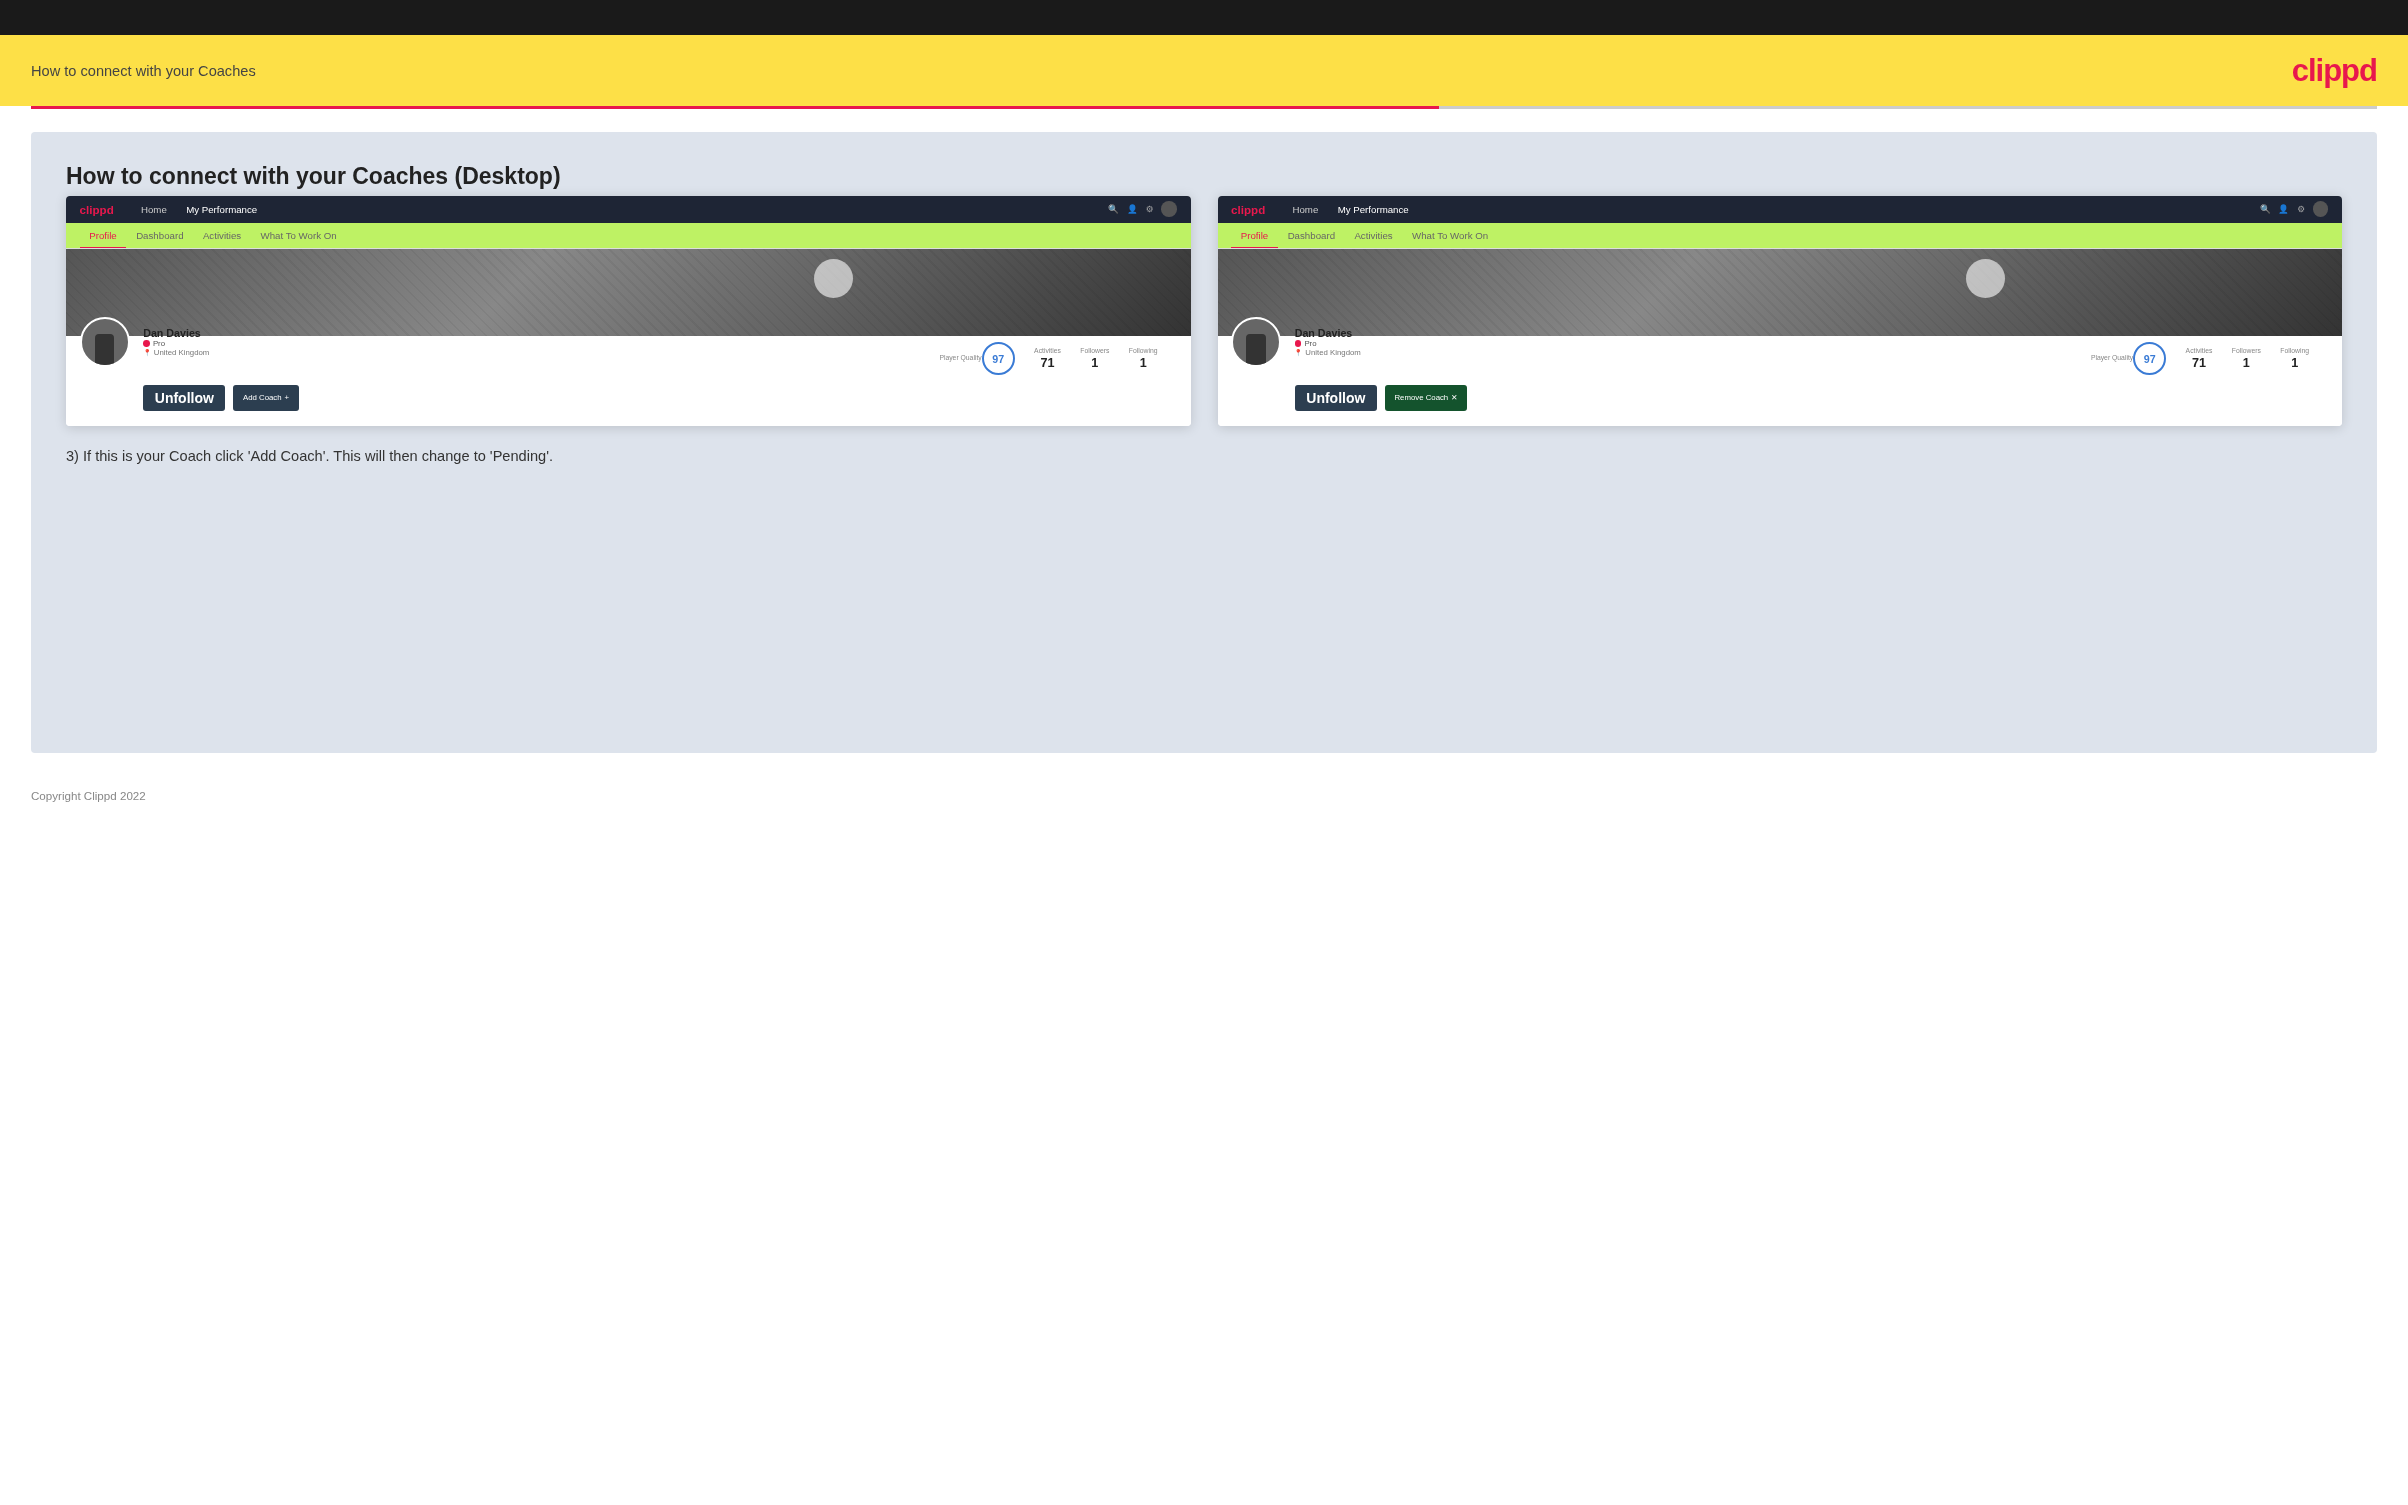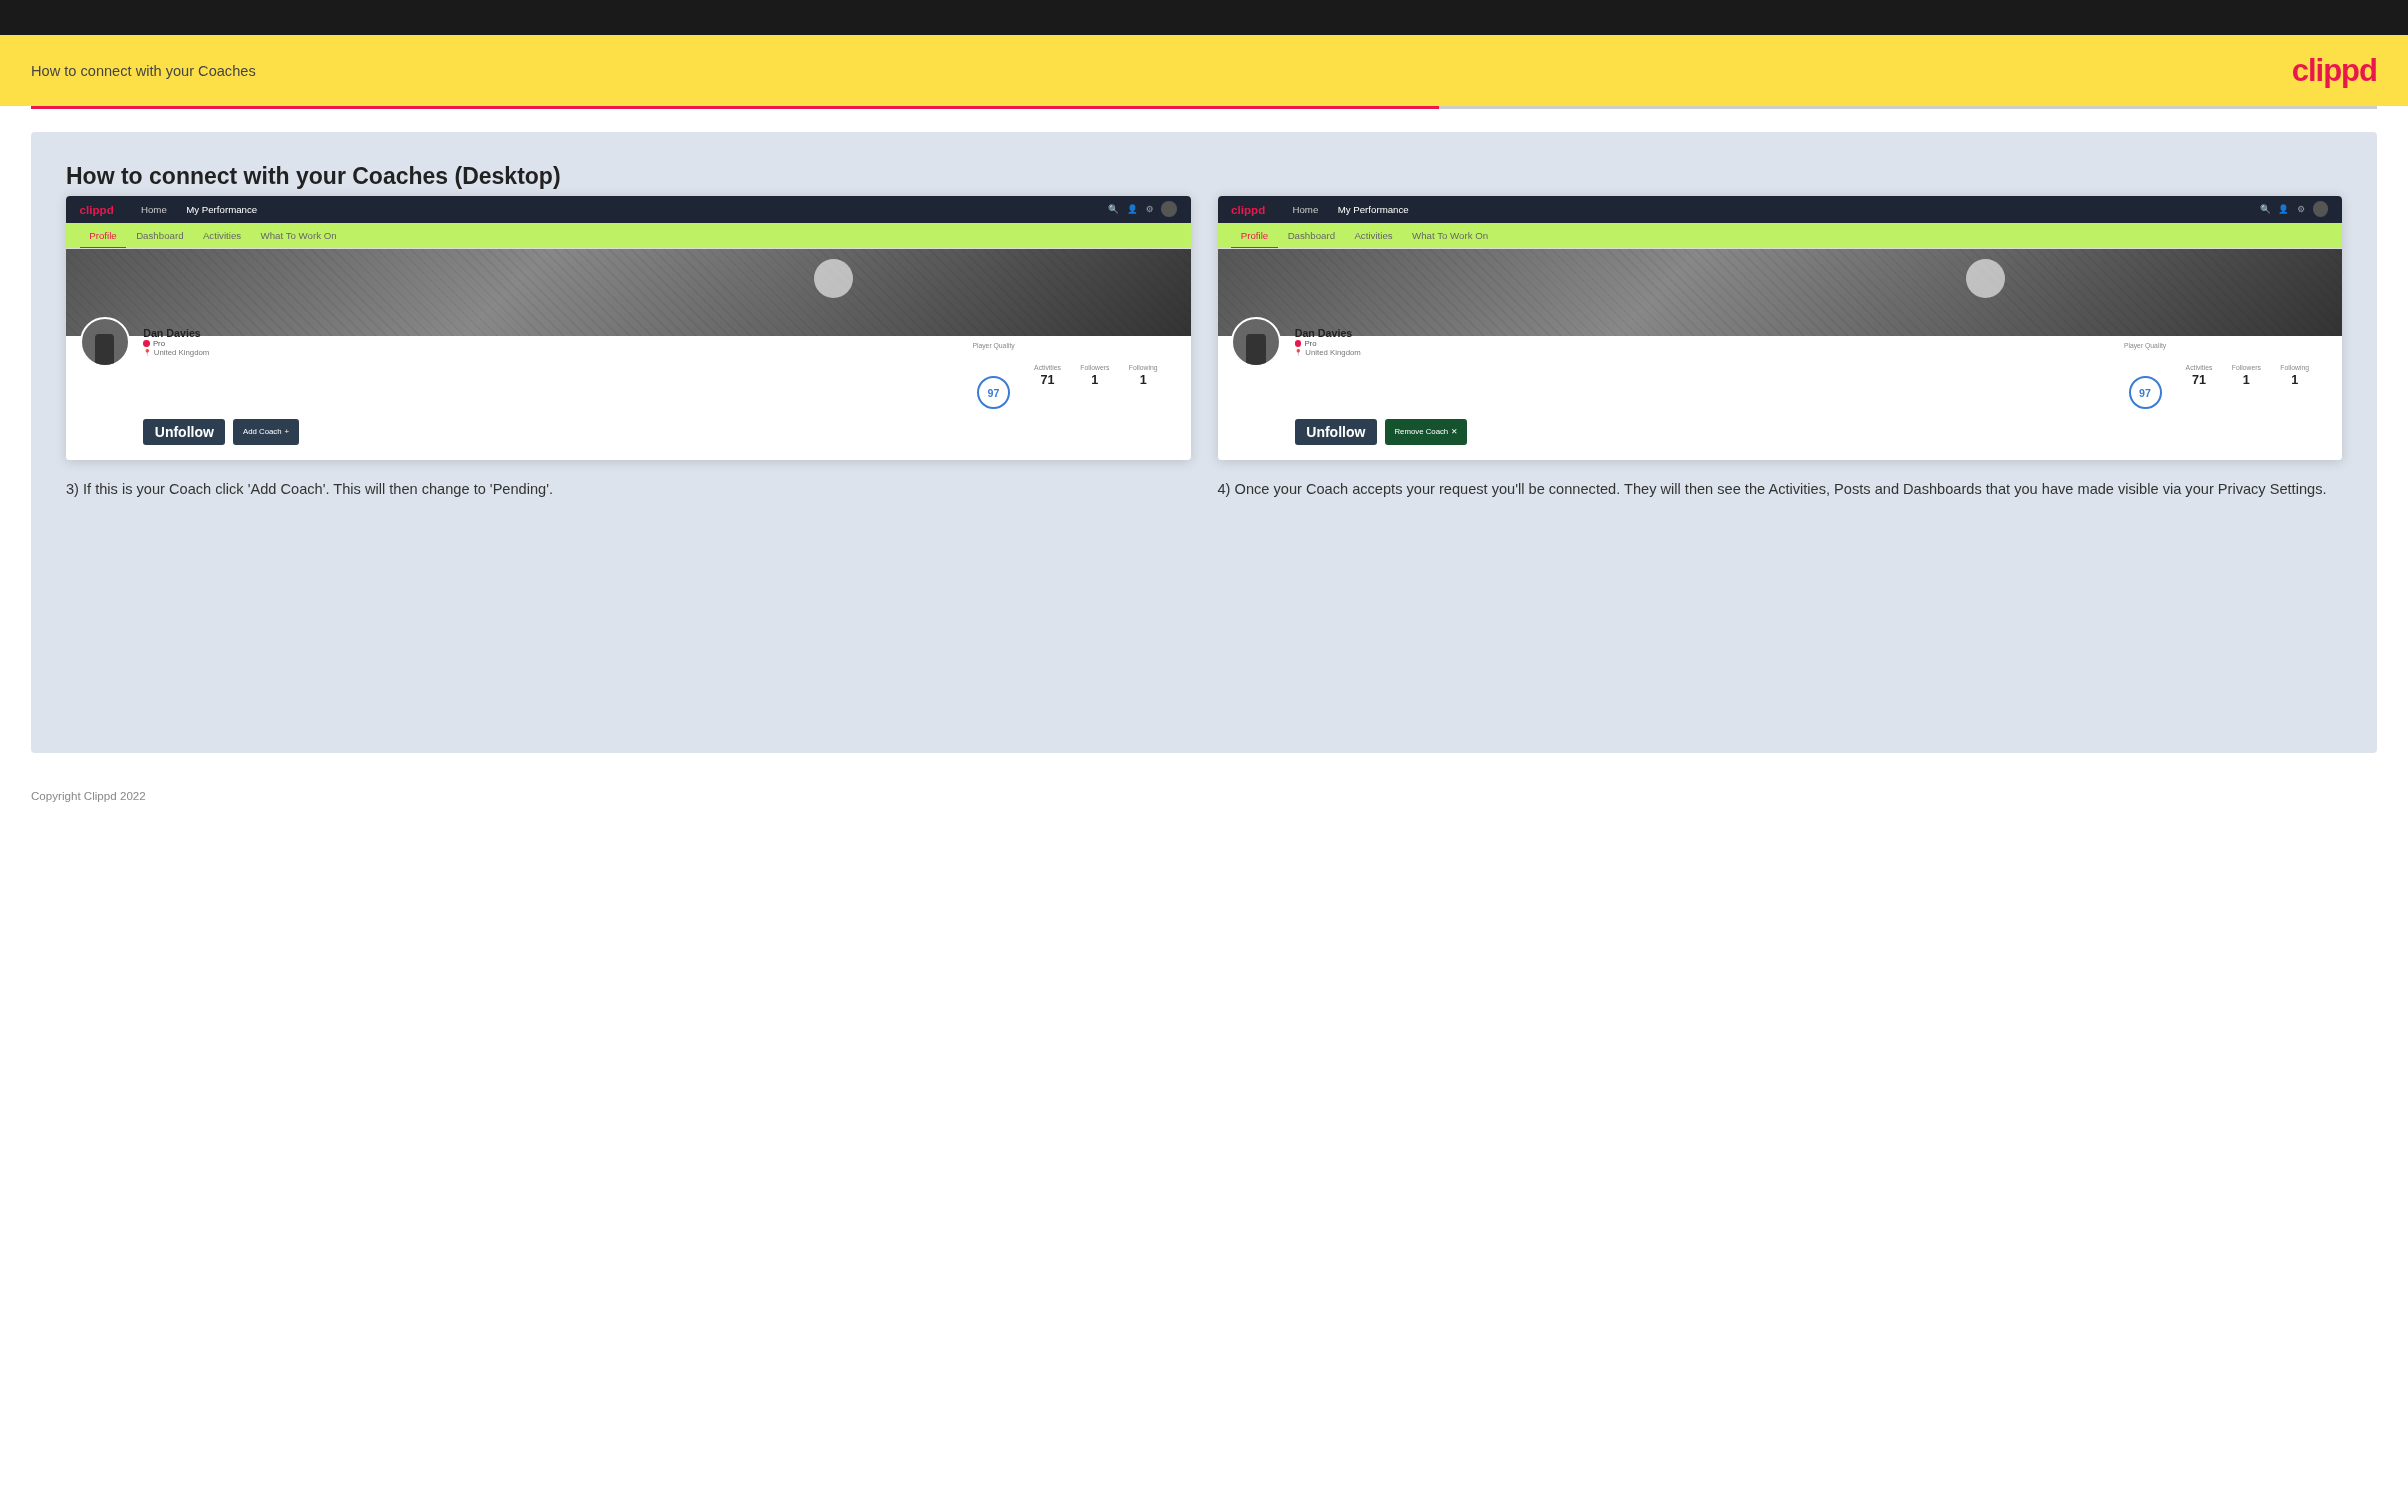--- a/index.html
+++ b/index.html
@@ -228,24 +228,23 @@
 
     
     .mock-stats-row {
       display: flex;
       align-items: center;
       gap: 0;
       margin-top: 1.9px;
     }
     .mock-player-quality {
       display: flex;
-      flex-direction: column;
+      flex-direction: row;
       align-items: center;
       margin-right: 19.4px;
-      gap: 24px;
     }
     .mock-pq-label {
       font-size: 6.8px;
       color: #888;
       margin-bottom: 2.9px;
     }
     .mock-pq-circle {
       width: 33px;
       height: 33px;
       border-radius: 50%;
@@ -488,23 +487,20 @@
                 <div class="mock-buttons">
                   <div class="mock-btn-dark">Unfollow</div>
                   <div class="mock-btn-remove">Remove Coach <span>✕</span></div>
                 </div>
               </div>
             </div>
           </div>
         </div>
       </div>
 
-      <div class="caption-text">
-        4) Once your Coach accepts your request you'll be connected. They will then see the Activities, Posts and Dashboards that you have made visible via your Privacy Settings.
-      </div>
     </div>
 
   </div>
 </div>
 
 <div class="footer">
   <span>Copyright Clippd 2022</span>
 </div>
 
 

